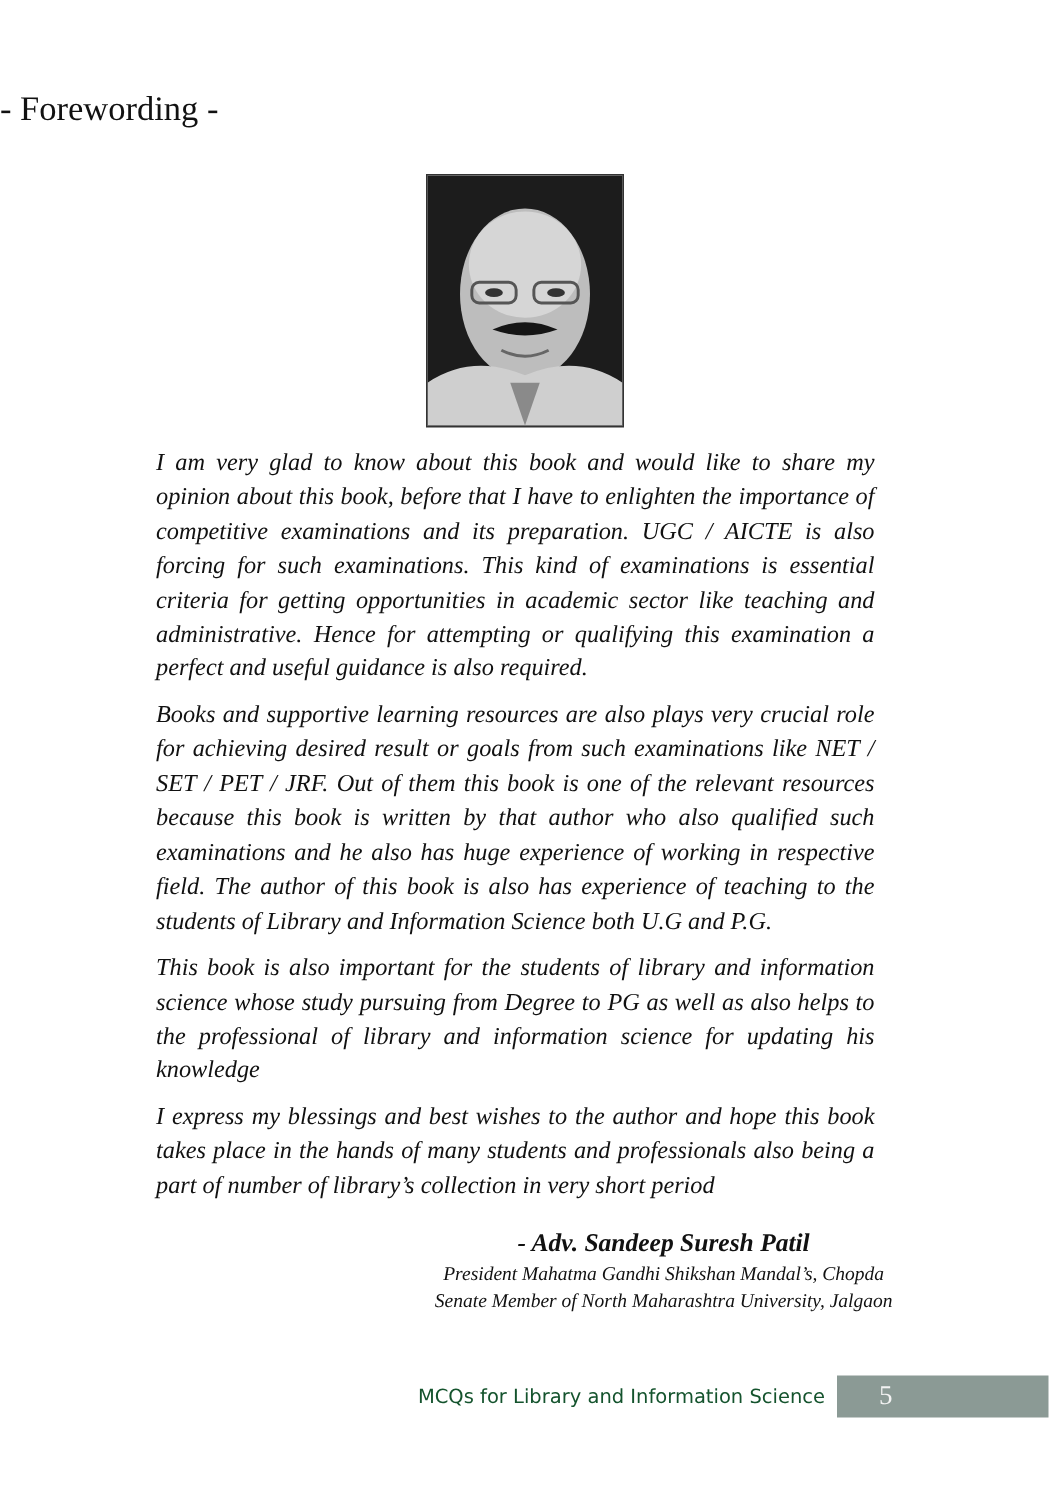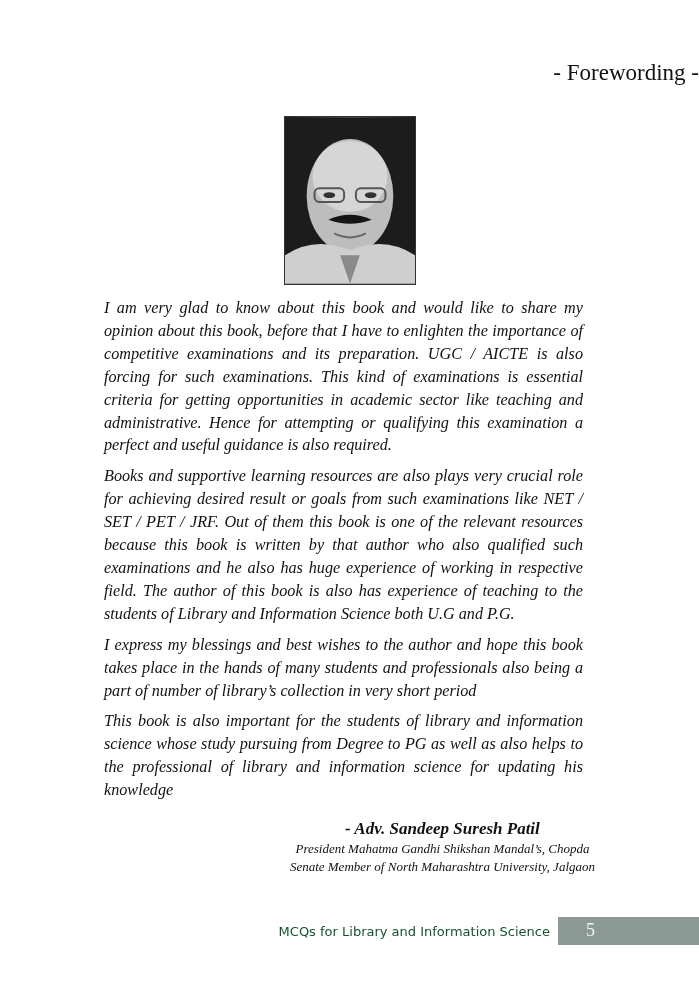--- a/index.html
+++ b/index.html
@@ -1,17 +1,17 @@
 <!DOCTYPE html>
 <html><head>
   <meta charset="utf-8">
   <style>
     html, body { margin: 0; padding: 0; background: #ffffff; }
     body { width: 699px; height: 992px; position: relative; overflow: hidden; font-family: "Liberation Serif", serif; color: #111; }
-    .title { position: absolute; top: 60px; left: 0; width: 699px; text-align: right; font-size: 23px; font-family: "Liberation Serif", serif; }
+    .title { position: absolute; top: 60px; left: 0; width: 699px; text-align: left; font-size: 23px; font-family: "Liberation Serif", serif; }
     .photo { position: absolute; left: 284px; top: 116px; width: 132px; height: 169px; border: 1px solid #333; box-sizing: border-box; overflow: hidden; background: radial-gradient(ellipse at 50% 35%, #cfcfcf 0%, #9a9a9a 35%, #2a2a2a 70%, #111 100%); }
     .photo svg { width: 100%; height: 100%; display: block; }
     .body-text { position: absolute; left: 104px; top: 297px; width: 491px; font-style: italic; font-size: 16.2px; line-height: 22.9px; text-align: justify; }
     .body-text p { margin: 0 12px 8px 0; }
     .sign { position: absolute; right: 104px; top: 818px; text-align: center; font-style: italic; }
     .sign .name { font-weight: bold; font-size: 17px; line-height: 22px; }
     .sign .role { font-size: 13px; line-height: 18px; }
     .footer-text { position: absolute; top: 924px; right: 149px; font-family: "DejaVu Sans", sans-serif; font-size: 13px; color: #14532d; }
     .page-box { position: absolute; left: 558px; top: 917px; width: 141px; height: 28px; background: #8b9a95; }
     .page-num { position: absolute; left: 586px; top: 920px; color: #f2f2f2; font-size: 18px; font-family: "Liberation Serif", serif; }
@@ -33,22 +33,22 @@
     <ellipse cx="45" cy="79" rx="6" ry="3" fill="#333"></ellipse>
     <ellipse cx="87" cy="79" rx="6" ry="3" fill="#333"></ellipse>
     <path d="M44 104 Q66 94 88 104 Q66 112 44 104 Z" fill="#151515"></path>
     <path d="M50 118 Q66 126 82 118" stroke="#666" stroke-width="2" fill="none"></path>
   </svg>
 </div>
 
 <div class="body-text">
   <p>I am very glad to know about this book and would like to share my opinion about this book, before that I have to enlighten the importance of competitive examinations and its preparation. UGC / AICTE is also forcing for such examinations. This kind of examinations is essential criteria for getting opportunities in academic sector like teaching and administrative. Hence for attempting or qualifying this examination a perfect and useful guidance is also required.</p>
   <p>Books and supportive learning resources are also plays very crucial role for achieving desired result or goals from such examinations like NET / SET / PET / JRF. Out of them this book is one of the relevant resources because this book is written by that author who also qualified such examinations and he also has huge experience of working in respective field. The author of this book is also has experience of teaching to the students of Library and Information Science both U.G and P.G.</p>
+  <p>This book is also important for the students of library and information science whose study pursuing from Degree to PG as well as also helps to the professional of library and information science for updating his knowledge</p>
   <p>I express my blessings and best wishes to the author and hope this book takes place in the hands of many students and professionals also being a part of number of library’s collection in very short period</p>
-  <p>This book is also important for the students of library and information science whose study pursuing from Degree to PG as well as also helps to the professional of library and information science for updating his knowledge</p>
 </div>
 
 <div class="sign">
   <div class="name">- Adv. Sandeep Suresh Patil</div>
   <div class="role">President Mahatma Gandhi Shikshan Mandal’s, Chopda</div>
   <div class="role">Senate Member of North Maharashtra University, Jalgaon</div>
 </div>
 
 <div class="footer-text">MCQs for Library and Information Science</div>
 <div class="page-box"></div>

